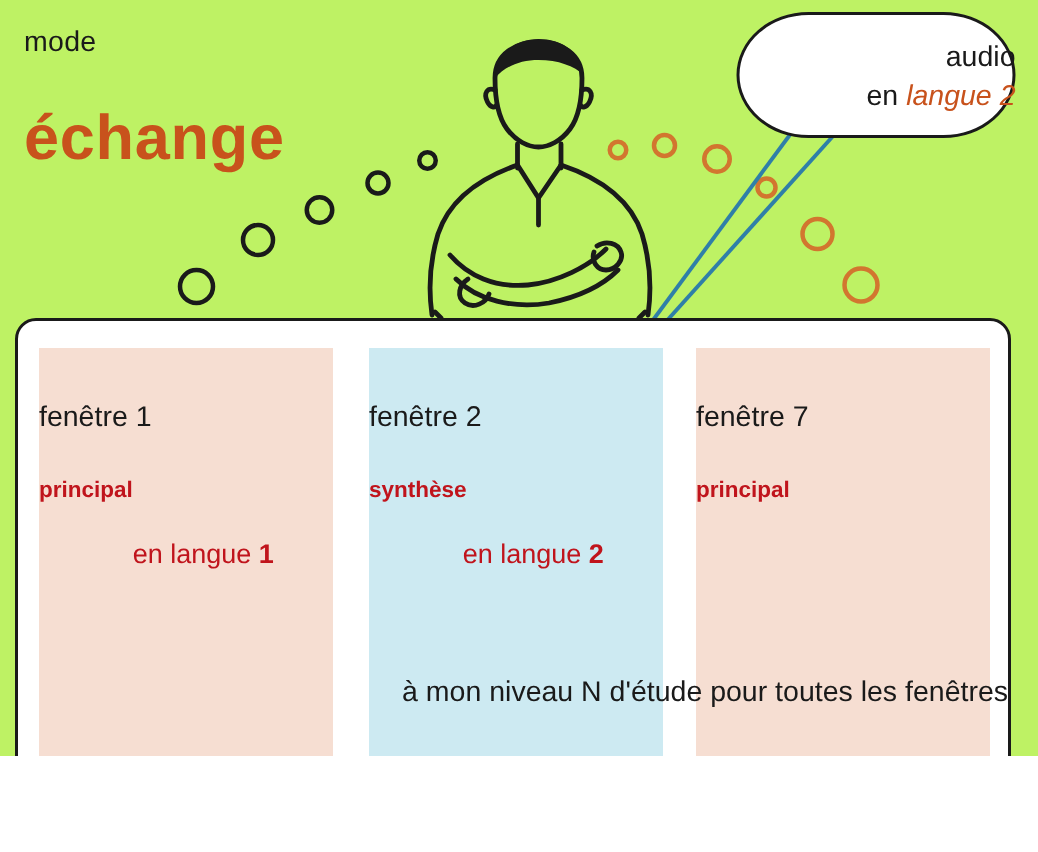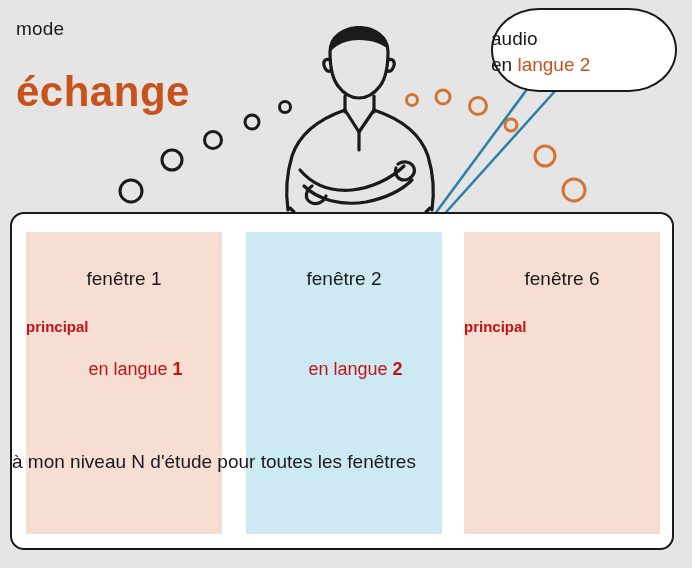--- a/index.html
+++ b/index.html
@@ -6,23 +6,23 @@
     margin: 0;
     padding: 0;
     background: #ffffff;
   }
   body {
     font-family: "Liberation Sans", sans-serif;
   }
   #stage {
     position: relative;
     width: 692px;
-    height: 568px;
+    height: 504px;
     overflow: hidden;
-    background: #e5e5e5;
+    background: #bef264;
   }
 
   
   #mode-label {
     position: absolute;
     left: 16px;
     top: 18px;
     font-size: 19px;
     color: #1a1a1a;
     letter-spacing: 0.2px;
@@ -52,27 +52,28 @@
     border: 2.5px solid #1a1a1a;
     border-radius: 48px / 42px;
     background: #ffffff;
     box-sizing: border-box;
   }
   #bubble .bubble-text {
     position: absolute;
     left: 0;
     right: 0;
     top: 18px;
-    text-align: left;
+    text-align: right;
     font-size: 19px;
     color: #1a1a1a;
     line-height: 26px;
   }
   #bubble .bubble-text .accent {
     color: #c8521c;
+    font-style: italic;
   }
 
   
   #panel {
     position: absolute;
     left: 10px;
     top: 212px;
     width: 664px;
     height: 338px;
     border: 2.5px solid #1a1a1a;
@@ -89,21 +90,21 @@
     box-sizing: border-box;
   }
   .col-1 { left: 14px;  background: #f6ded2; }
   .col-2 { left: 234px; background: #cdeaf2; }
   .col-3 { left: 452px; background: #f6ded2; }
 
   .col-title {
     position: absolute;
     left: 0; right: 0;
     top: 36px;
-    text-align: center;
+    text-align: left;
     font-size: 19px;
     color: #1a1a1a;
   }
   .col-kind {
     position: absolute;
     left: 0; right: 0;
     top: 86px;
     text-align: left;
     font-size: 15px;
     font-weight: bold;
@@ -119,21 +120,21 @@
     padding-left: 23px;
   }
   .col-lang b {
     font-weight: bold;
   }
 
   #footnote {
     position: absolute;
     left: 0; right: 0;
     top: 237px;
-    text-align: left;
+    text-align: right;
     font-size: 19px;
     color: #1a1a1a;
   }
 
   
   #art {
     position: absolute;
     left: 0;
     top: 0;
     width: 692px;
@@ -211,24 +212,25 @@
   <div id="panel">
 
     <div class="column col-1">
       <div class="col-title">fenêtre 1</div>
       <div class="col-kind">principal</div>
       <div class="col-lang"><span>en langue </span><b>1</b></div>
     </div>
 
     <div class="column col-2">
       <div class="col-title">fenêtre 2</div>
+      <div class="col-kind">synthèse</div>
       <div class="col-lang"><span>en langue </span><b>2</b></div>
     </div>
 
     <div class="column col-3">
-      <div class="col-title">fenêtre 6</div>
+      <div class="col-title">fenêtre 7</div>
       <div class="col-kind">principal</div>
     </div>
 
     <div id="footnote">à mon niveau N d'étude pour toutes les fenêtres</div>
   </div>
 
 </div>
 
 </body></html>

